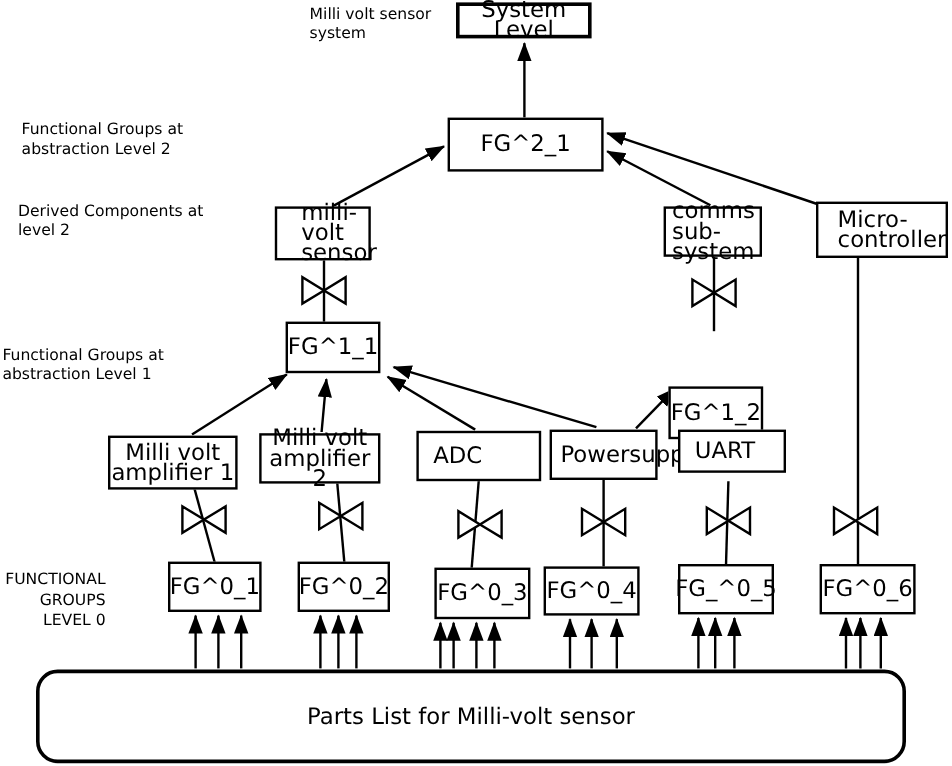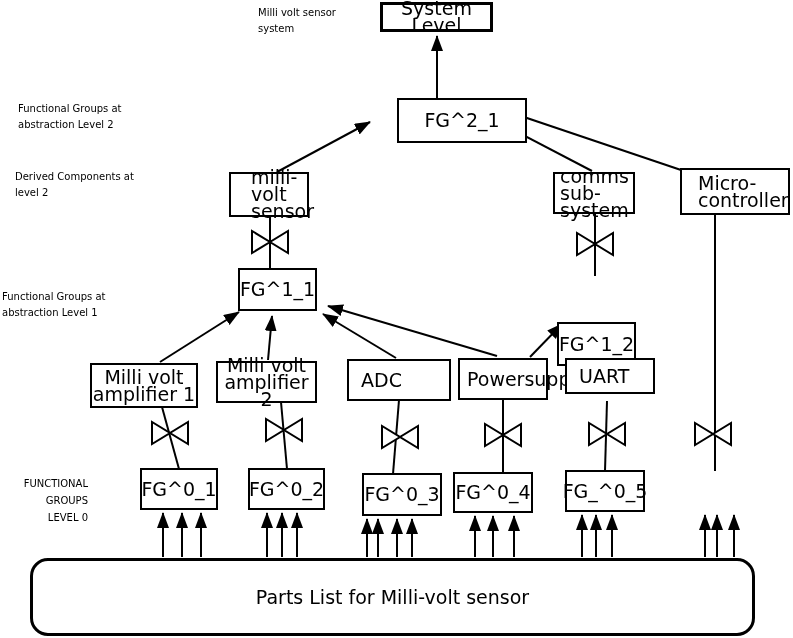--- a/index.html
+++ b/index.html
@@ -10,21 +10,21 @@
   }
   #wires{position:absolute;left:0;top:0;z-index:1;}
   .box{
     position:absolute;z-index:2;background:#fff;border:2px solid #000;
     box-sizing:border-box;display:flex;align-items:center;justify-content:center;
     font-size:19px;line-height:17px;text-align:center;white-space:pre-line;
   }
   .box.thick{border-width:3px;}
   .box.leftalign{justify-content:flex-start;text-align:left;}
   .note{
-    position:absolute;z-index:2;font-size:10px;line-height:16px;
+    position:absolute;z-index:2;font-size:13px;line-height:16px;
     white-space:pre-line;text-align:left;
   }
   .note.centered{text-align:right;}
 </style>
 </head>
 <body>
 
 <div id="stage">
 
   <svg id="wires" width="793" height="638" viewBox="0 0 793 638">
@@ -99,21 +99,21 @@
   <div class="note" style="left:15px;top:169px;width:170px;">Derived Components at
 level 2</div>
   <div class="note" style="left:2px;top:289px;width:160px;">Functional Groups at
 abstraction Level 1</div>
   <div class="note centered" style="left:0px;top:475px;width:88px;line-height:17px;">FUNCTIONAL
 GROUPS
 LEVEL 0</div>
 
   <div class="box thick" style="left:380px;top:2px;width:113px;height:30px;">System Level</div>
 
-  <div class="box" style="left:373px;top:98px;width:130px;height:45px;margin-left:24px;">FG^2_1</div>
+  <div class="box" style="left:373px;top:98px;width:130px;height:45px;">FG^2_1</div>
 
   <div class="box leftalign" style="left:229px;top:172px;width:80px;height:45px;padding-left:20px;">milli-volt
 sensor</div>
 
   <div class="box leftalign" style="left:553px;top:172px;width:82px;height:42px;padding-left:5px;">comms
 sub-system</div>
 
   <div class="box leftalign" style="left:680px;top:168px;width:110px;height:47px;padding-left:16px;">Micro-
 controller</div>
 
@@ -136,16 +136,17 @@
   <div class="box" style="left:140px;top:468px;width:78px;height:42px;">FG^0_1</div>
 
   <div class="box" style="left:248px;top:468px;width:77px;height:42px;">FG^0_2</div>
 
   <div class="box" style="left:352px;top:473px;width:80px;height:43px;margin-left:10px;">FG^0_3</div>
 
   <div class="box" style="left:453px;top:472px;width:80px;height:41px;">FG^0_4</div>
 
   <div class="box" style="left:565px;top:470px;width:80px;height:42px;">FG_^0_5</div>
 
+  <div class="box" style="left:683px;top:470px;width:80px;height:42px;">FG^0_6</div>
 
   <div class="box thick" style="left:30px;top:558px;width:725px;height:78px;border-radius:18px;">Parts List for Milli-volt sensor</div>
 
 </div>
 
 </body></html>

